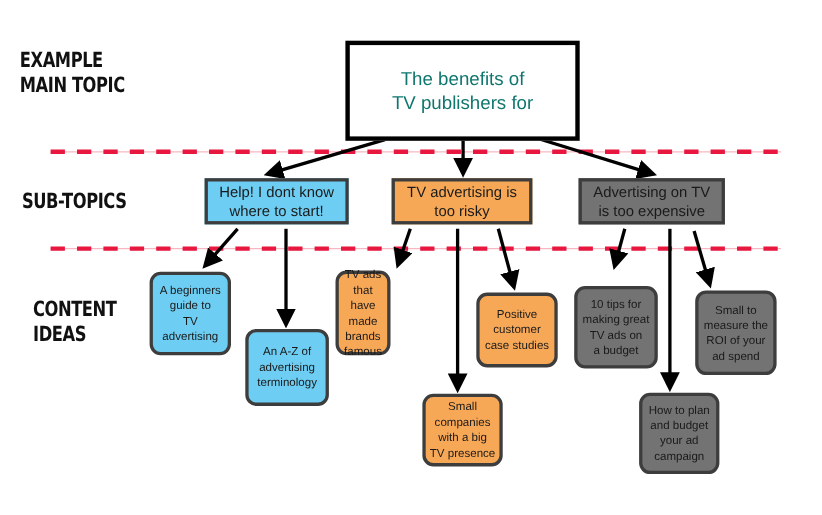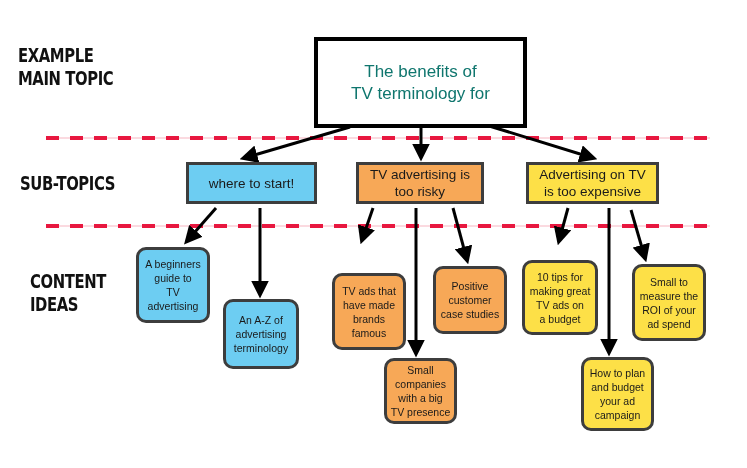--- a/index.html
+++ b/index.html
@@ -6,21 +6,21 @@
     body { width: 747px; height: 468px; position: relative; overflow: hidden; font-family: "Liberation Sans", sans-serif; }
     #diagram { position: absolute; left: 0; top: 0; width: 747px; height: 468px; }
     .row-label { position: absolute; font-family: "DejaVu Sans", sans-serif; font-weight: bold; font-size: 19px; line-height: 23px; color: #111; letter-spacing: -0.5px; transform: scaleX(0.78); transform-origin: left top; }
     .node { position: absolute; display: flex; align-items: center; justify-content: center; text-align: center; box-sizing: border-box; color: #1a1a1a; }
     .node span { display: block; }
     .main { left: 314px; top: 37px; width: 213px; height: 91px; border: 4px solid #000; background: #fff; font-size: 17px; line-height: 22px; color: #0f766e; }
     .sub { height: 42px; border: 3px solid #3d3d3d; font-size: 13.5px; line-height: 17px; }
     .content { border: 3px solid #3d3d3d; border-radius: 10px; font-size: 10.5px; line-height: 14px; }
     .blue { background: #6dcdf2; }
     .orange { background: #f7a857; }
-    .green { background: #fde047; }
+    .green { background: #737373; }
   </style>
 </head>
 <body>
 
 <div id="diagram">
   <svg id="lines-layer" width="747" height="468" style="position:absolute;left:0;top:0;">
     <defs>
       <marker id="arrowhead" markerWidth="6" markerHeight="6" refX="4.5" refY="3" orient="auto" markerUnits="strokeWidth">
         <path d="M0,0 L6,3 L0,6 Z" fill="#000"></path>
       </marker>
@@ -56,26 +56,27 @@
     <span style="display:block">SUB-TOPICS</span>
   </div>
   <div class="row-label" style="left:30px; top:270px;">
     <span style="display:block">CONTENT</span>
     <span style="display:block">IDEAS</span>
   </div>
 
   <div class="node main">
     <div>
       <span>The benefits of</span>
-      <span>TV terminology for</span>
+      <span>TV publishers for</span>
     </div>
   </div>
 
   <div class="node sub blue" style="left:186px; top:162px; width:131px;">
     <div>
+      <span>Help! I dont know</span>
       <span>where to start!</span>
     </div>
   </div>
   <div class="node sub orange" style="left:356px; top:162px; width:128px;">
     <div>
       <span>TV advertising is</span>
       <span>too risky</span>
     </div>
   </div>
   <div class="node sub green" style="left:526px; top:162px; width:133px;">
@@ -93,21 +94,21 @@
       <span>advertising</span>
     </div>
   </div>
   <div class="node content blue" style="left:223px; top:299px; width:76px; height:70px;">
     <div>
       <span>An A-Z of</span>
       <span>advertising</span>
       <span>terminology</span>
     </div>
   </div>
-  <div class="node content orange" style="left:332px; top:246px; width:74px; height:77px;margin-top:27px;">
+  <div class="node content orange" style="left:305px; top:246px; width:50px; height:77px;">
     <div>
       <span>TV ads that</span>
       <span>have made</span>
       <span>brands</span>
       <span>famous</span>
     </div>
   </div>
   <div class="node content orange" style="left:384px; top:358px; width:73px; height:66px;">
     <div>
       <span>Small</span>

